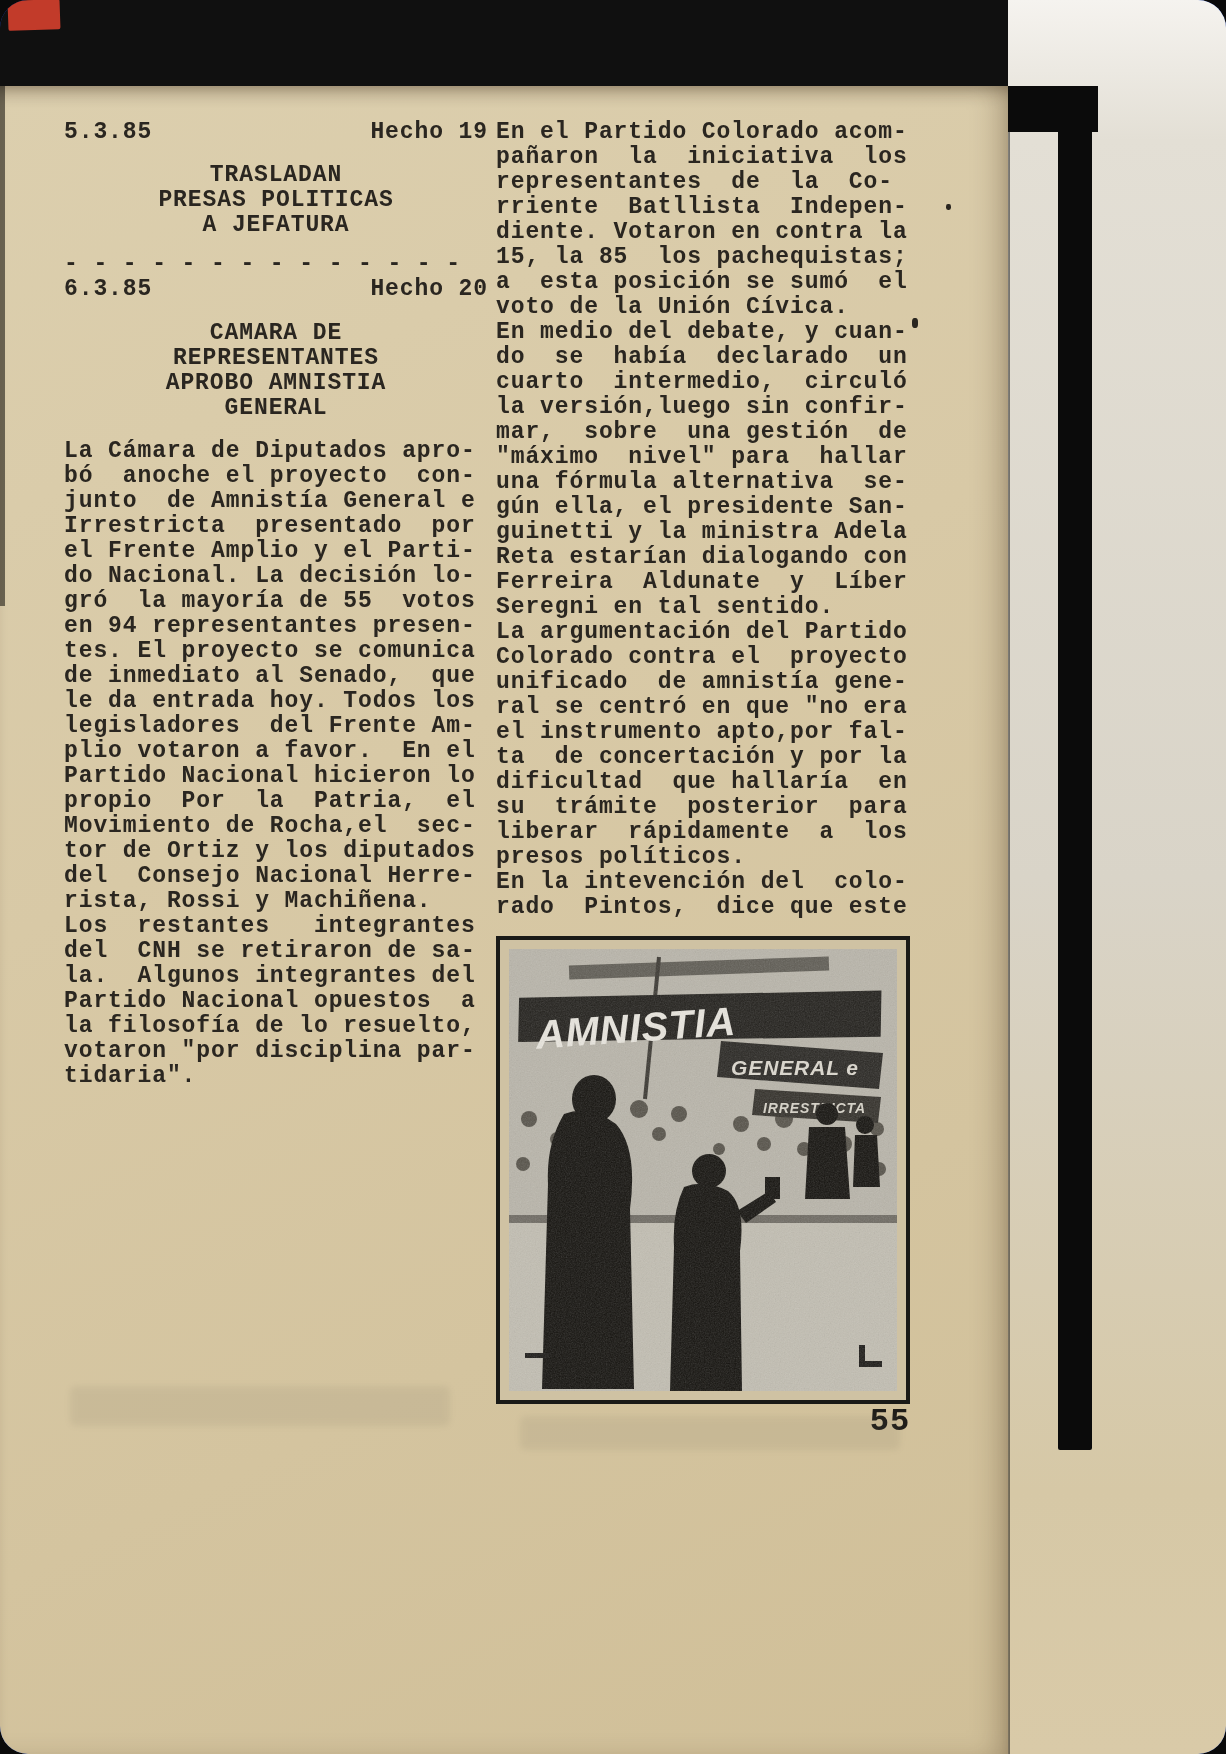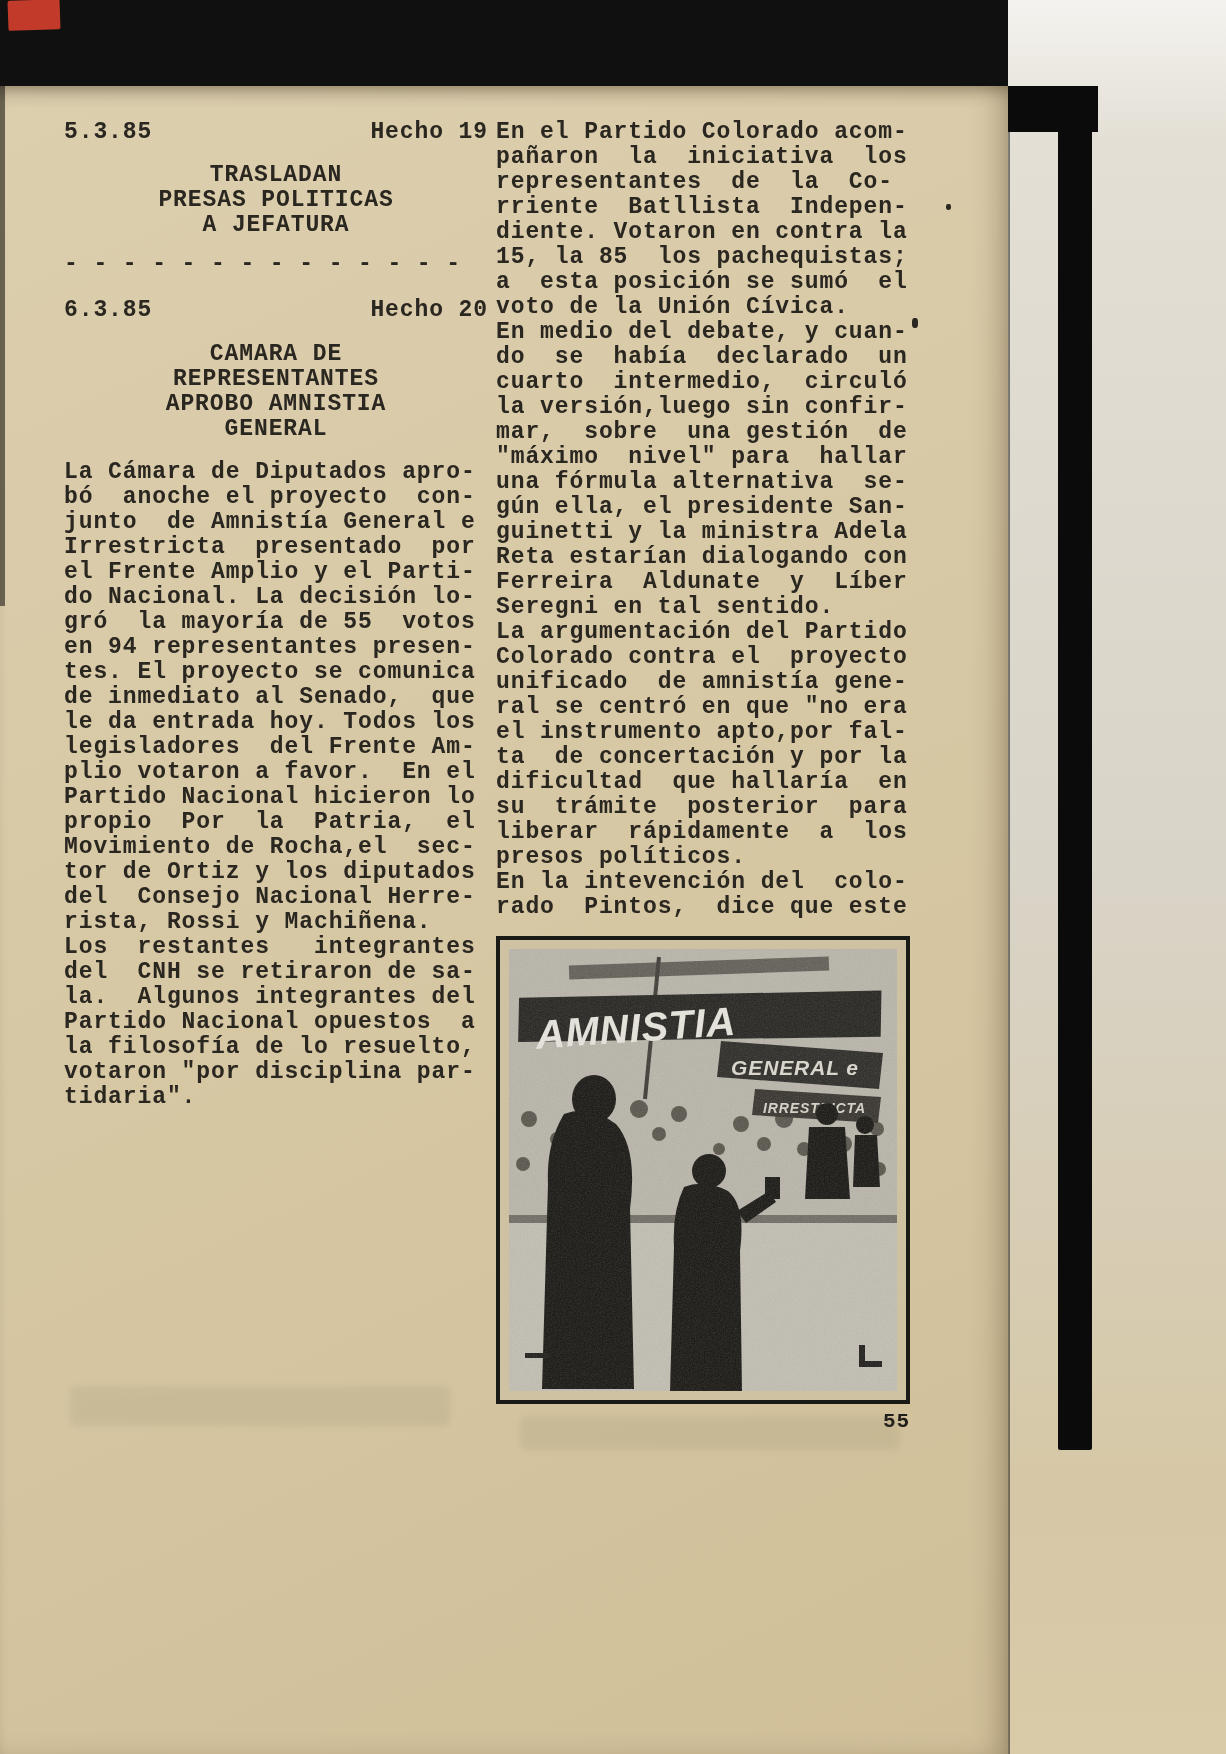--- a/index.html
+++ b/index.html
@@ -1,17 +1,17 @@
 <!DOCTYPE html>
 <html><head>
 <meta charset="utf-8">
 <style>
   html,body{margin:0;padding:0;background:#0a0a0a;}
   .scan{position:relative;width:1226px;height:1754px;background:#1d4ed8;overflow:hidden;
-        font-family:"Liberation Mono","DejaVu Sans Mono",monospace;}
+        font-family:"Liberation Mono","DejaVu Sans Mono",monospace;border-radius:28px;}
   .top-band{position:absolute;left:0;top:0;width:1010px;height:88px;background:#101010;}
   .red-mark{position:absolute;left:8px;top:0;width:52px;height:30px;background:#c23b2a;
             border-radius:2px;transform:rotate(-2deg);}
   .right-strip{position:absolute;left:1008px;top:0;width:218px;height:1754px;
                background:linear-gradient(180deg,#f5f3ef 0%,#e3dfd5 8%,#d9d4c8 50%,#d6c8a6 85%,#d9caa8 100%);}
   .gutter-shadow{position:absolute;left:998px;top:86px;width:12px;height:1668px;
                  background:linear-gradient(90deg,rgba(0,0,0,0),rgba(0,0,0,0.5));}
   .binding-cap{position:absolute;left:1008px;top:86px;width:90px;height:46px;background:#0b0b0b;}
   .binding-bar{position:absolute;left:1058px;top:86px;width:34px;height:1364px;background:#0b0b0b;border-radius:2px;}
   .paper{position:absolute;left:0;top:86px;width:1008px;height:1668px;
@@ -21,26 +21,26 @@
   .col{position:absolute;top:34px;width:424px;color:#2a2620;font-size:23px;line-height:25px;
        letter-spacing:0.9px;font-weight:700;}
   .col-left{left:64px;}
   .col-right{left:496px;}
   .entry-head{display:flex;justify-content:space-between;}
   .entry-title{text-align:center;white-space:pre-wrap;}
   .e1-title{margin-top:18px;}
   .entry-body{white-space:pre-wrap;}
   .e1-body{margin-top:15px;}
   .divider{margin-top:14px;white-space:pre;}
-  .e2-head{margin-top:21px;}
+  .e2-head{}
   .e2-title{margin-top:19px;}
   .e2-body{margin-top:18px;}
   .photo-frame{margin-top:16px;width:388px;border:4px solid #1a1a17;background:#cfc2a3;padding:9px;}
   .photo-frame svg{display:block;}
-  .page-number{width:414px;text-align:right;margin-top:5px;font-size:21px;color:#1f1d18;}
+  .page-number{width:414px;text-align:right;margin-top:5px;font-size:32px;color:#1f1d18;}
   .speck{position:absolute;background:#2a2620;border-radius:40%;}
   .smudge{position:absolute;background:#6a6454;opacity:0.10;filter:blur(3px);border-radius:6px;}
 </style>
 </head>
 <body>
 
 <div class="scan">
 
   <div class="top-band"></div>
   <div class="red-mark"></div>

